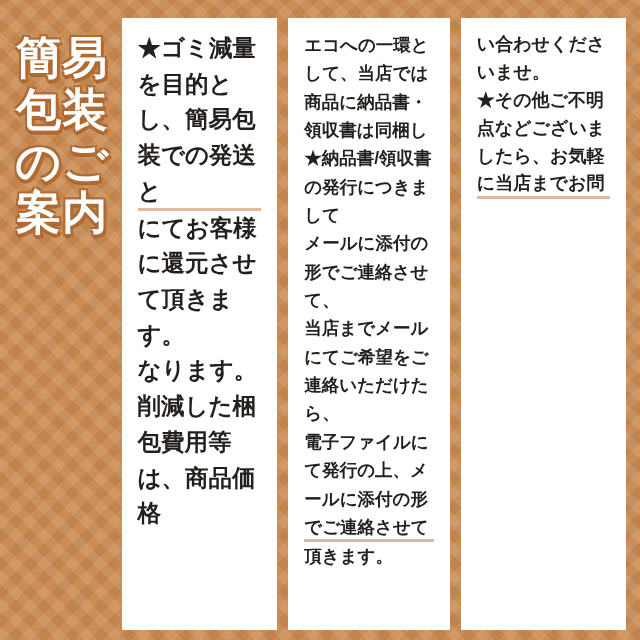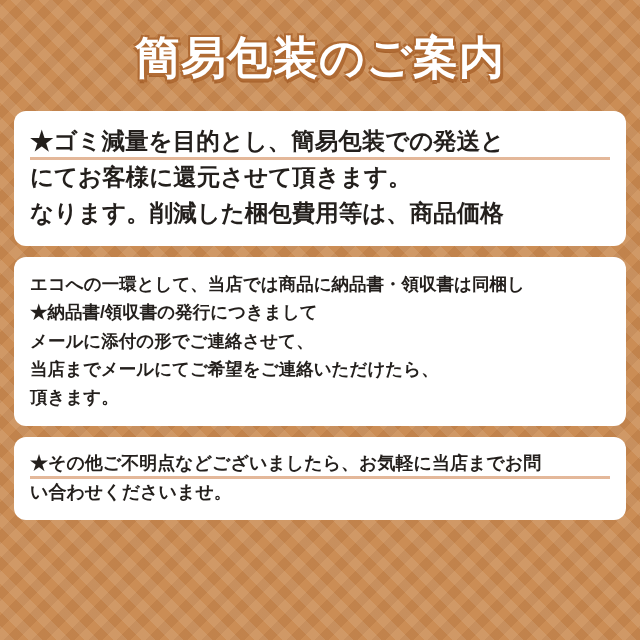--- a/index.html
+++ b/index.html
@@ -40,21 +40,21 @@
         rgba(0,0,0,0.00) 20px);
   }
 
   .content {
     position: relative;
     z-index: 2;
     padding: 18px 14px 10px 14px;
     box-sizing: border-box;
     height: 100%;
     display: flex;
-    flex-direction: column;
+    flex-direction: row;
     gap: 11px;
   }
 
   .headline {
     text-align: center;
     font-family: "DejaVu Sans", sans-serif;
     font-weight: bold;
     font-size: 45px;
     line-height: 1.15;
     letter-spacing: 1px;
@@ -63,21 +63,21 @@
     text-shadow:
       3px 3px 0 #b06b34,
       -2px -2px 0 #b06b34,
       2px -2px 0 #b06b34,
       -2px 2px 0 #b06b34,
       0 4px 0 #a8632d;
   }
 
   .card {
     background: #ffffff;
-    border-radius: 12px;
+    border-radius: 1px;
     padding: 13px 16px 14px 16px;
     box-sizing: border-box;
     color: #231f1c;
   }
 
   .card.block-1 {
     font-size: 23.5px;
     line-height: 1.52;
     letter-spacing: 0px;
     font-weight: bold;
@@ -120,22 +120,23 @@
       <div class="line ul">★ゴミ減量を目的とし、簡易包装での発送と</div>
       <div class="line">にてお客様に還元させて頂きます。</div>
       <div class="line">なります。削減した梱包費用等は、商品価格</div>
     </div>
 
     <div class="card block-2">
       <div class="line">エコへの一環として、当店では商品に納品書・領収書は同梱し</div>
       <div class="line">★納品書/領収書の発行につきまして</div>
       <div class="line">メールに添付の形でご連絡させて、</div>
       <div class="line">当店までメールにてご希望をご連絡いただけたら、</div>
+      <div class="line ul">電子ファイルにて発行の上、メールに添付の形でご連絡させて</div>
       <div class="line">頂きます。</div>
     </div>
 
     <div class="card block-3">
+      <div class="line">い合わせくださいませ。</div>
       <div class="line ul">★その他ご不明点などございましたら、お気軽に当店までお問</div>
-      <div class="line">い合わせくださいませ。</div>
     </div>
 
   </div>
 </div>
 
 </body></html>

